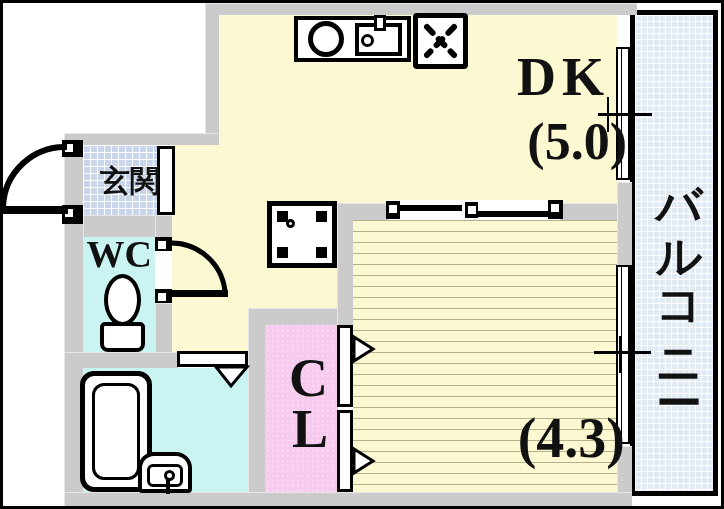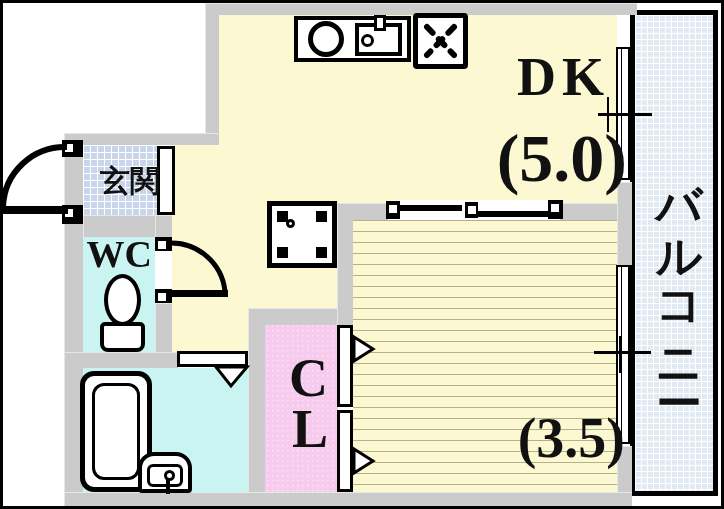--- a/index.html
+++ b/index.html
@@ -155,22 +155,22 @@
   <div class="abs wht" style="left:337px;top:325px;width:10px;height:76px;z-index:15;"></div>
   <div class="abs wht" style="left:337px;top:410px;width:10px;height:76px;z-index:15;"></div>
   <svg style="left:352px;top:335px;" width="24" height="28" viewBox="0 0 24 28">
     <polygon points="2,2 21,14 2,26" fill="#fff" stroke="#000" stroke-width="3"></polygon>
   </svg>
   <svg style="left:352px;top:447px;" width="24" height="28" viewBox="0 0 24 28">
     <polygon points="2,2 21,14 2,26" fill="#fff" stroke="#000" stroke-width="3"></polygon>
   </svg>
 
   <div class="txt" style="left:450px;top:50px;width:160px;font-size:54px;letter-spacing:6px;">DK</div>
-  <div class="txt" style="left:437px;top:124px;width:190px;font-size:68px;">(5.0)</div>
-  <div class="txt" style="left:440px;top:410px;width:185px;font-size:56px;">(3.5)</div>
+  <div class="txt" style="left:437px;top:116px;width:190px;font-size:52px;">(5.0)</div>
+  <div class="txt" style="left:440px;top:410px;width:185px;font-size:56px;">(4.3)</div>
   <div class="txt" style="left:84px;top:166px;width:76px;font-size:30px;">玄関</div>
   <div class="txt" style="left:86px;top:235px;width:66px;font-size:38px;">WC</div>
   <div class="txt" style="left:278px;top:353px;width:50px;font-size:54px;line-height:0.94;">
     <span>C</span><br>
     <span>L</span>
   </div>
 
   <div class="frame"></div>
 </div>
 

